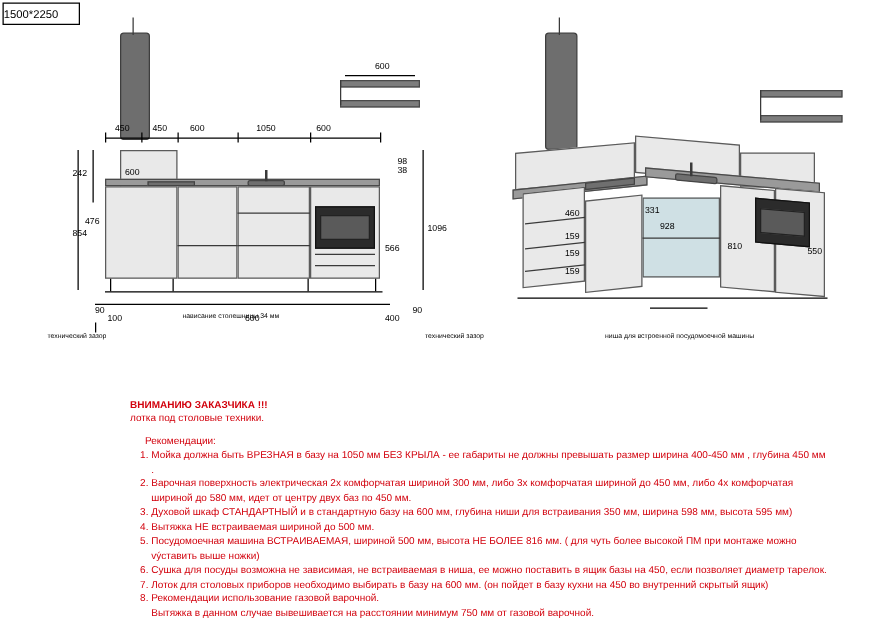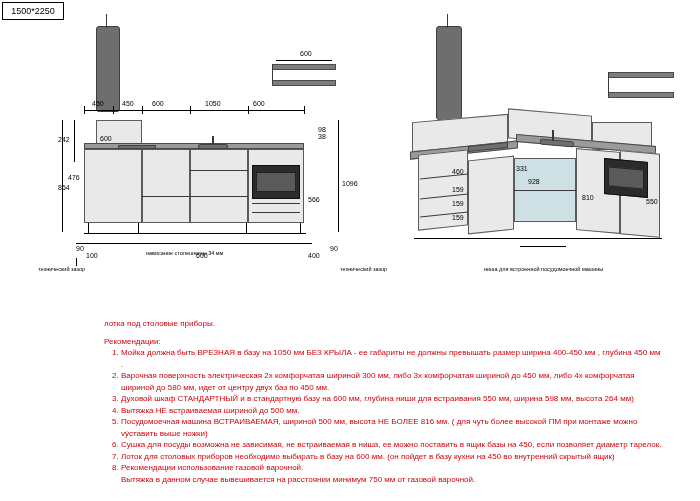--- a/index.html
+++ b/index.html
@@ -1,20 +1,20 @@
 <!DOCTYPE html>
 <html><head>
 <meta charset="utf-8">
 <style>
   html,body{margin:0;padding:0;background:#ffffff;}
   body{width:700px;height:501px;position:relative;overflow:hidden;
        font-family:"Liberation Sans", sans-serif;color:#000;}
   .abs{position:absolute;}
   #dimbox{left:2px;top:2px;width:60px;height:16px;border:1px solid #000;
-          font-size:9px;line-height:16px;text-align:center;background:#fff;}
+          font-size:9px;line-height:16px;text-align:left;background:#fff;}
   
   .cab{position:absolute;background:#e9e9e9;border:1px solid #5b5b5b;box-sizing:border-box;}
   .cabdark{position:absolute;background:#6f6f6f;border:1px solid #444;box-sizing:border-box;}
   .counter{position:absolute;background:#9a9a9a;border:1px solid #4a4a4a;box-sizing:border-box;}
   .hood{position:absolute;background:#6e6e6e;border:1px solid #3e3e3e;border-radius:3px;}
   .shelf{position:absolute;background:#7d7d7d;border:1px solid #4a4a4a;}
   .dimline{position:absolute;background:#000;}
   .dimtxt{position:absolute;font-size:7px;line-height:8px;color:#000;white-space:nowrap;}
   .smalltxt{position:absolute;font-size:5.5px;line-height:7px;color:#000;white-space:nowrap;}
   .leader{position:absolute;background:#000;height:1px;}
@@ -159,32 +159,33 @@
   <div class="dimtxt" style="left:452px;top:200px;">159</div>
   <div class="dimtxt" style="left:452px;top:214px;">159</div>
   <div class="dimtxt" style="left:582px;top:194px;">810</div>
   <div class="dimtxt" style="left:646px;top:198px;">550</div>
 
   <div class="leader" style="left:520px;top:246px;width:46px;"></div>
   <div class="smalltxt" style="left:484px;top:266px;">ниша для встроенной посудомоечной машины</div>
 </div>
 
 <div id="notes" class="abs">
-  <div class="redtxt">лотка под столовые приборы.</div>
-  <div class="redtxt" style="margin-top:6px;">Рекомендации:</div>
+  <div class="warn">ВНИМАНИЮ ЗАКАЗЧИКА !!!</div>
+  <div class="redtxt">лотка под столовые техники.</div>
+  <div class="redtxt" style="margin-top:6px;margin-left:12px;">Рекомендации:</div>
   <ol class="reclist">
     <li>
       <span>Мойка должна быть ВРЕЗНАЯ в базу на 1050 мм БЕЗ КРЫЛА - ее габариты не должны превышать размер ширина  400-450 мм ,</span>
       <span class="indent">глубина  450 мм .</span>
     </li>
     <li>
       <span>Варочная поверхность электрическая 2х комфорчатая  шириной 300 мм, либо 3х комфорчатая шириной до 450 мм,</span>
       <span class="indent">либо 4х комфорчатая шириной до 580 мм, идет от центру двух баз по 450 мм.</span>
     </li>
-    <li><span>Духовой шкаф СТАНДАРТНЫЙ и в стандартную базу на 600 мм, глубина ниши для встраивания 550 мм, ширина 598 мм, высота 264 мм)</span></li>
+    <li><span>Духовой шкаф СТАНДАРТНЫЙ и в стандартную базу на 600 мм, глубина ниши для встраивания 350 мм, ширина 598 мм, высота 595 мм)</span></li>
     <li><span>Вытяжка НЕ встраиваемая шириной до 500 мм.</span></li>
     <li>
       <span>Посудомоечная машина ВСТРАИВАЕМАЯ,  шириной 500 мм, высота НЕ БОЛЕЕ 816 мм. ( для чуть более высокой ПМ при монтаже</span>
       <span class="indent">можно výставить выше ножки)</span>
     </li>
     <li><span>Сушка для посуды  возможна не зависимая, не встраиваемая в ниша, ее можно поставить в ящик базы на 450, если позволяет диаметр тарелок.</span></li>
     <li><span>Лоток для столовых приборов необходимо выбирать в базу на 600 мм. (он пойдет в базу кухни на 450 во внутренний скрытый ящик)</span></li>
     <li><span>Рекомендации использование газовой варочной.</span></li>
   </ol>
   <div class="redtxt" style="padding-left:17px;">Вытяжка в данном случае вывешивается на расстоянии минимум 750 мм от газовой варочной.</div>

